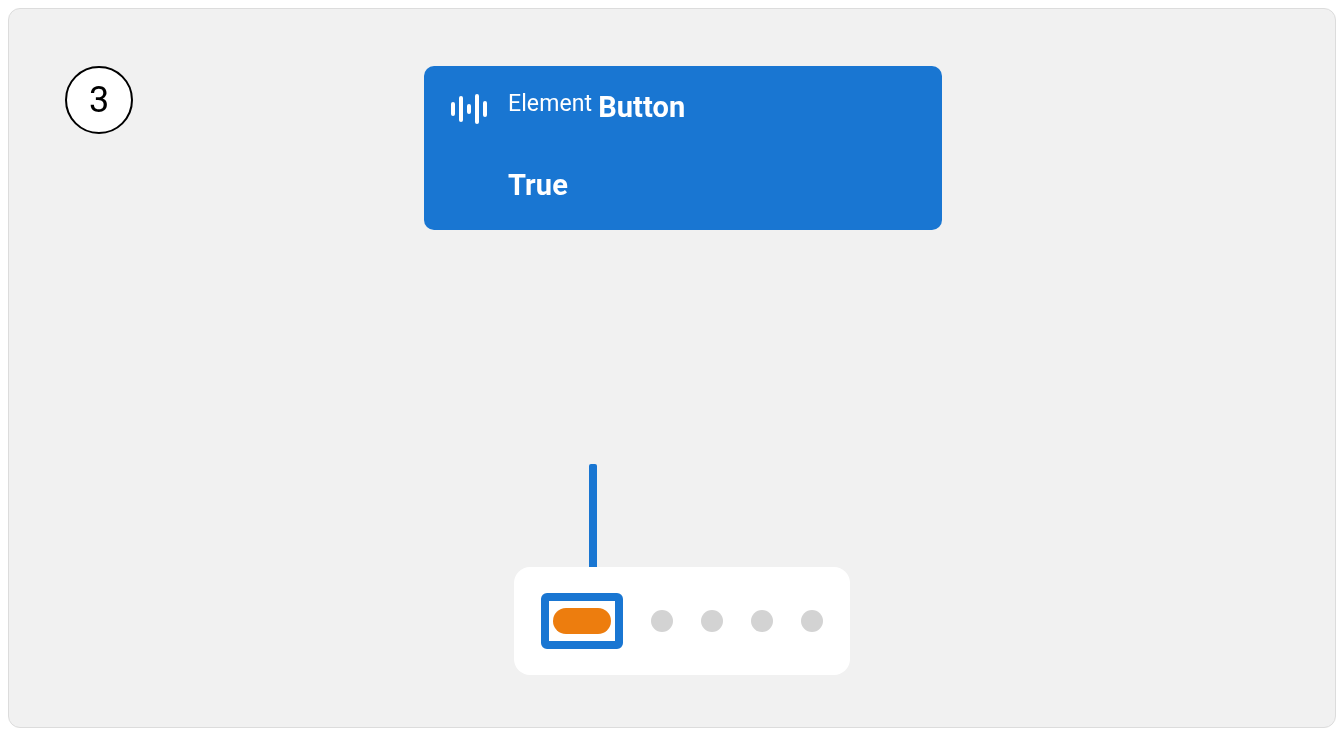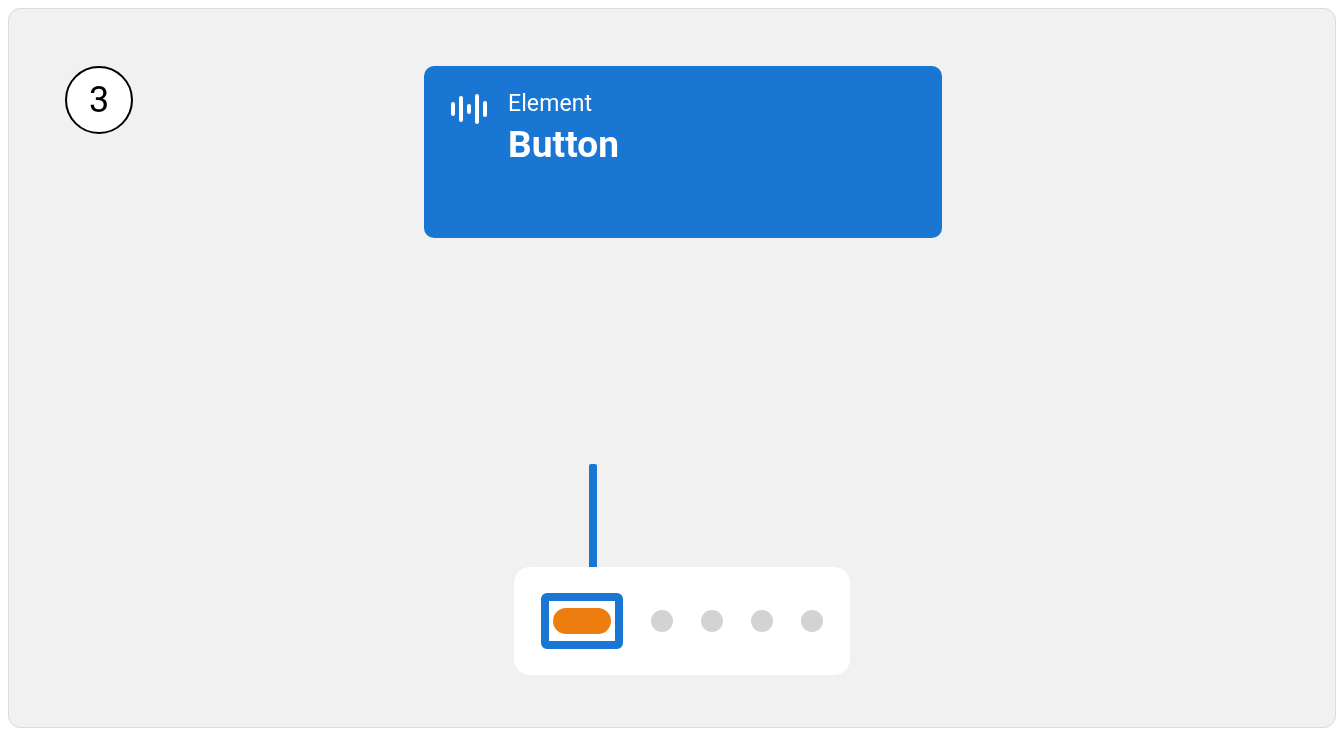--- a/index.html
+++ b/index.html
@@ -64,31 +64,31 @@
       margin-top: 2px;
     }
     .callout-body {
       flex: 1;
       display: flex;
       flex-direction: column;
       gap: 22px;
     }
     .prop {
       display: flex;
-      flex-direction: column;
+      flex-direction: row;
       gap: 6px;
     }
     .prop-label {
       font-size: 23px;
       font-weight: 400;
       color: #ffffff;
       letter-spacing: 0.1px;
     }
     .prop-value {
-      font-size: 37px;
+      font-size: 29px;
       font-weight: 700;
       color: #ffffff;
       letter-spacing: 0.1px;
     }
     .connector {
       position: absolute;
       left: 580px;
       top: 455px;
       width: 8px;
       height: 130px;
@@ -155,20 +155,21 @@
         </svg>
       </div>
       <div class="callout-body">
         <div class="prop">
           <span class="prop-label">Element</span>
           <span class="prop-value">Button</span>
         </div>
         <div class="prop">
         </div>
         <div class="prop">
+          <span class="prop-value">True</span>
         </div>
       </div>
     </div>
   </div>
 
   <div class="connector"></div>
 
   <div class="dot-panel">
     <div class="dot-highlight">
       <div class="dot-active"></div>

